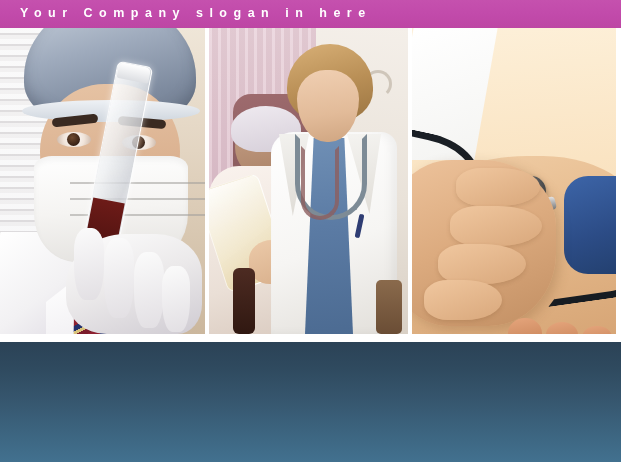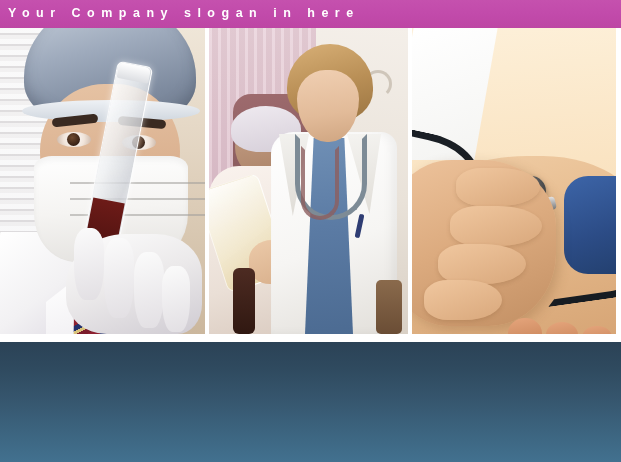--- a/index.html
+++ b/index.html
@@ -26,21 +26,21 @@
     position: absolute;
     left: 0;
     top: 0;
     width: 621px;
     height: 28px;
     background: linear-gradient(180deg, #c551ae 0%, #c24bab 45%, #bd46a4 100%);
     box-sizing: border-box;
   }
   .slogan-text {
     position: absolute;
-    left: 8px;
+    left: 20px;
     top: 5px;
     font-size: 12.5px;
     font-weight: 600;
     color: #ffffff;
     letter-spacing: 6.5px;
     white-space: nowrap;
     line-height: 16px;
     text-align: right;
   }
 

